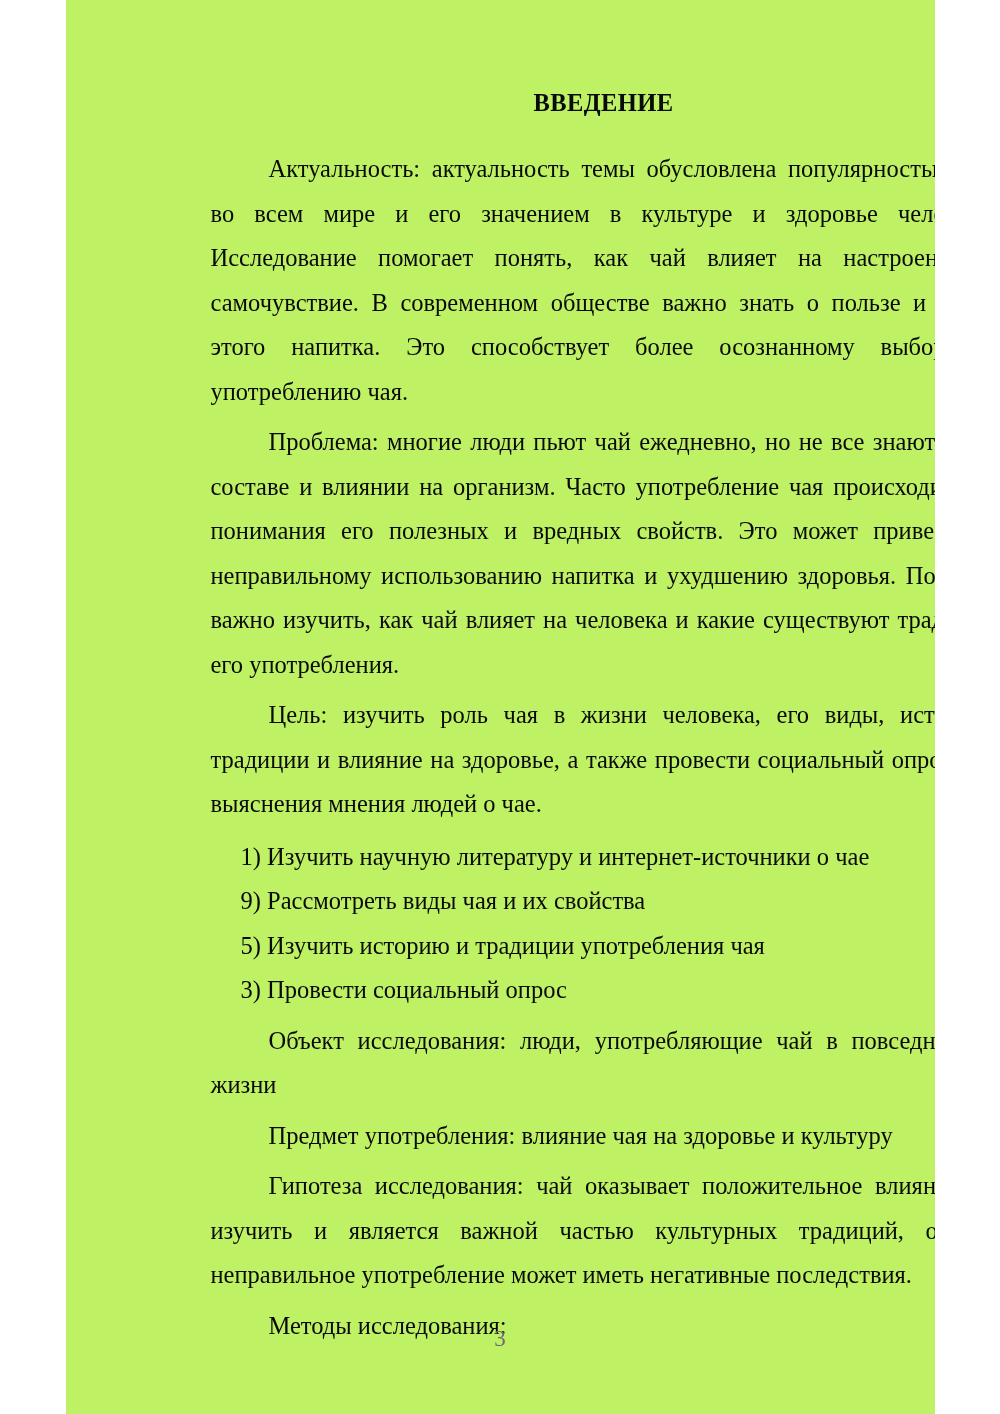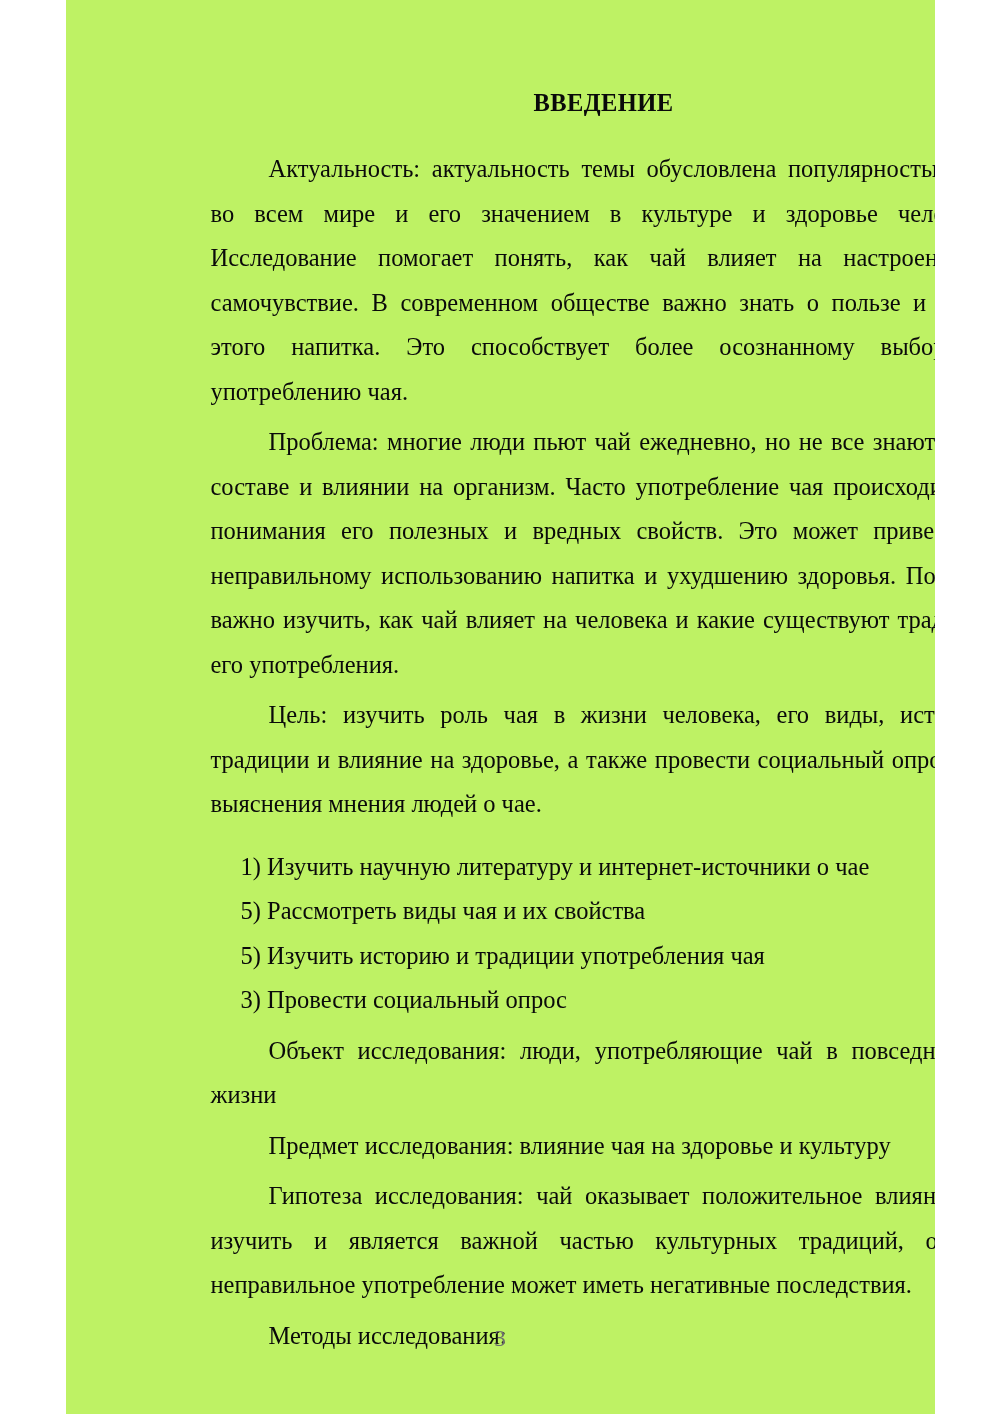--- a/index.html
+++ b/index.html
@@ -44,21 +44,21 @@
   }
   .subhead {
     font-size: 24.5px;
     line-height: 44.5px;
     text-align: left;
     text-indent: 58px;
     margin: 0 0 6px 0;
   }
   .list {
     list-style: none;
-    margin: 18px 0 6px 0;
+    margin: 8px 0 6px 0;
     padding: 0;
   }
   .list-item {
     font-size: 24.5px;
     line-height: 44.5px;
     text-align: left;
     text-indent: 30px;
     margin: 0;
     white-space: nowrap;
   }
@@ -84,28 +84,28 @@
 
     <p class="para">Актуальность: актуальность темы обусловлена популярностью чая во всем мире и его значением в культуре и здоровье человека. Исследование помогает понять, как чай влияет на настроение и самочувствие. В современном обществе важно знать о пользе и вреде этого напитка. Это способствует более осознанному выбору и употреблению чая.</p>
 
     <p class="para">Проблема: многие люди пьют чай ежедневно, но не все знают о его составе и влиянии на организм. Часто употребление чая происходит без понимания его полезных и вредных свойств. Это может привести к неправильному использованию напитка и ухудшению здоровья. Поэтому важно изучить, как чай влияет на человека и какие существуют традиции его употребления.</p>
 
     <p class="para">Цель: изучить роль чая в жизни человека, его виды, историю, традиции и влияние на здоровье, а также провести социальный опрос для выяснения мнения людей о чае.</p>
 
 
     <ul class="list">
       <li class="list-item">1) Изучить научную литературу и интернет-источники о чае</li>
-      <li class="list-item">5) Рассмотреть виды чая и их свойства</li>
+      <li class="list-item">9) Рассмотреть виды чая и их свойства</li>
       <li class="list-item">5) Изучить историю и традиции употребления чая</li>
       <li class="list-item">3) Провести социальный опрос</li>
     </ul>
 
     <p class="para">Объект исследования: люди, употребляющие чай в повседневной жизни</p>
 
-    <p class="subhead">Предмет исследования: влияние чая на здоровье и культуру</p>
+    <p class="subhead">Предмет употребления: влияние чая на здоровье и культуру</p>
 
     <p class="para">Гипотеза исследования: чай оказывает положительное влияние на изучить и является важной частью культурных традиций, однако неправильное употребление может иметь негативные последствия.</p>
 
     <p class="subhead">Методы исследования:</p>
 
   </div>
 
   <div class="page-number">3</div>
 
 </div>

